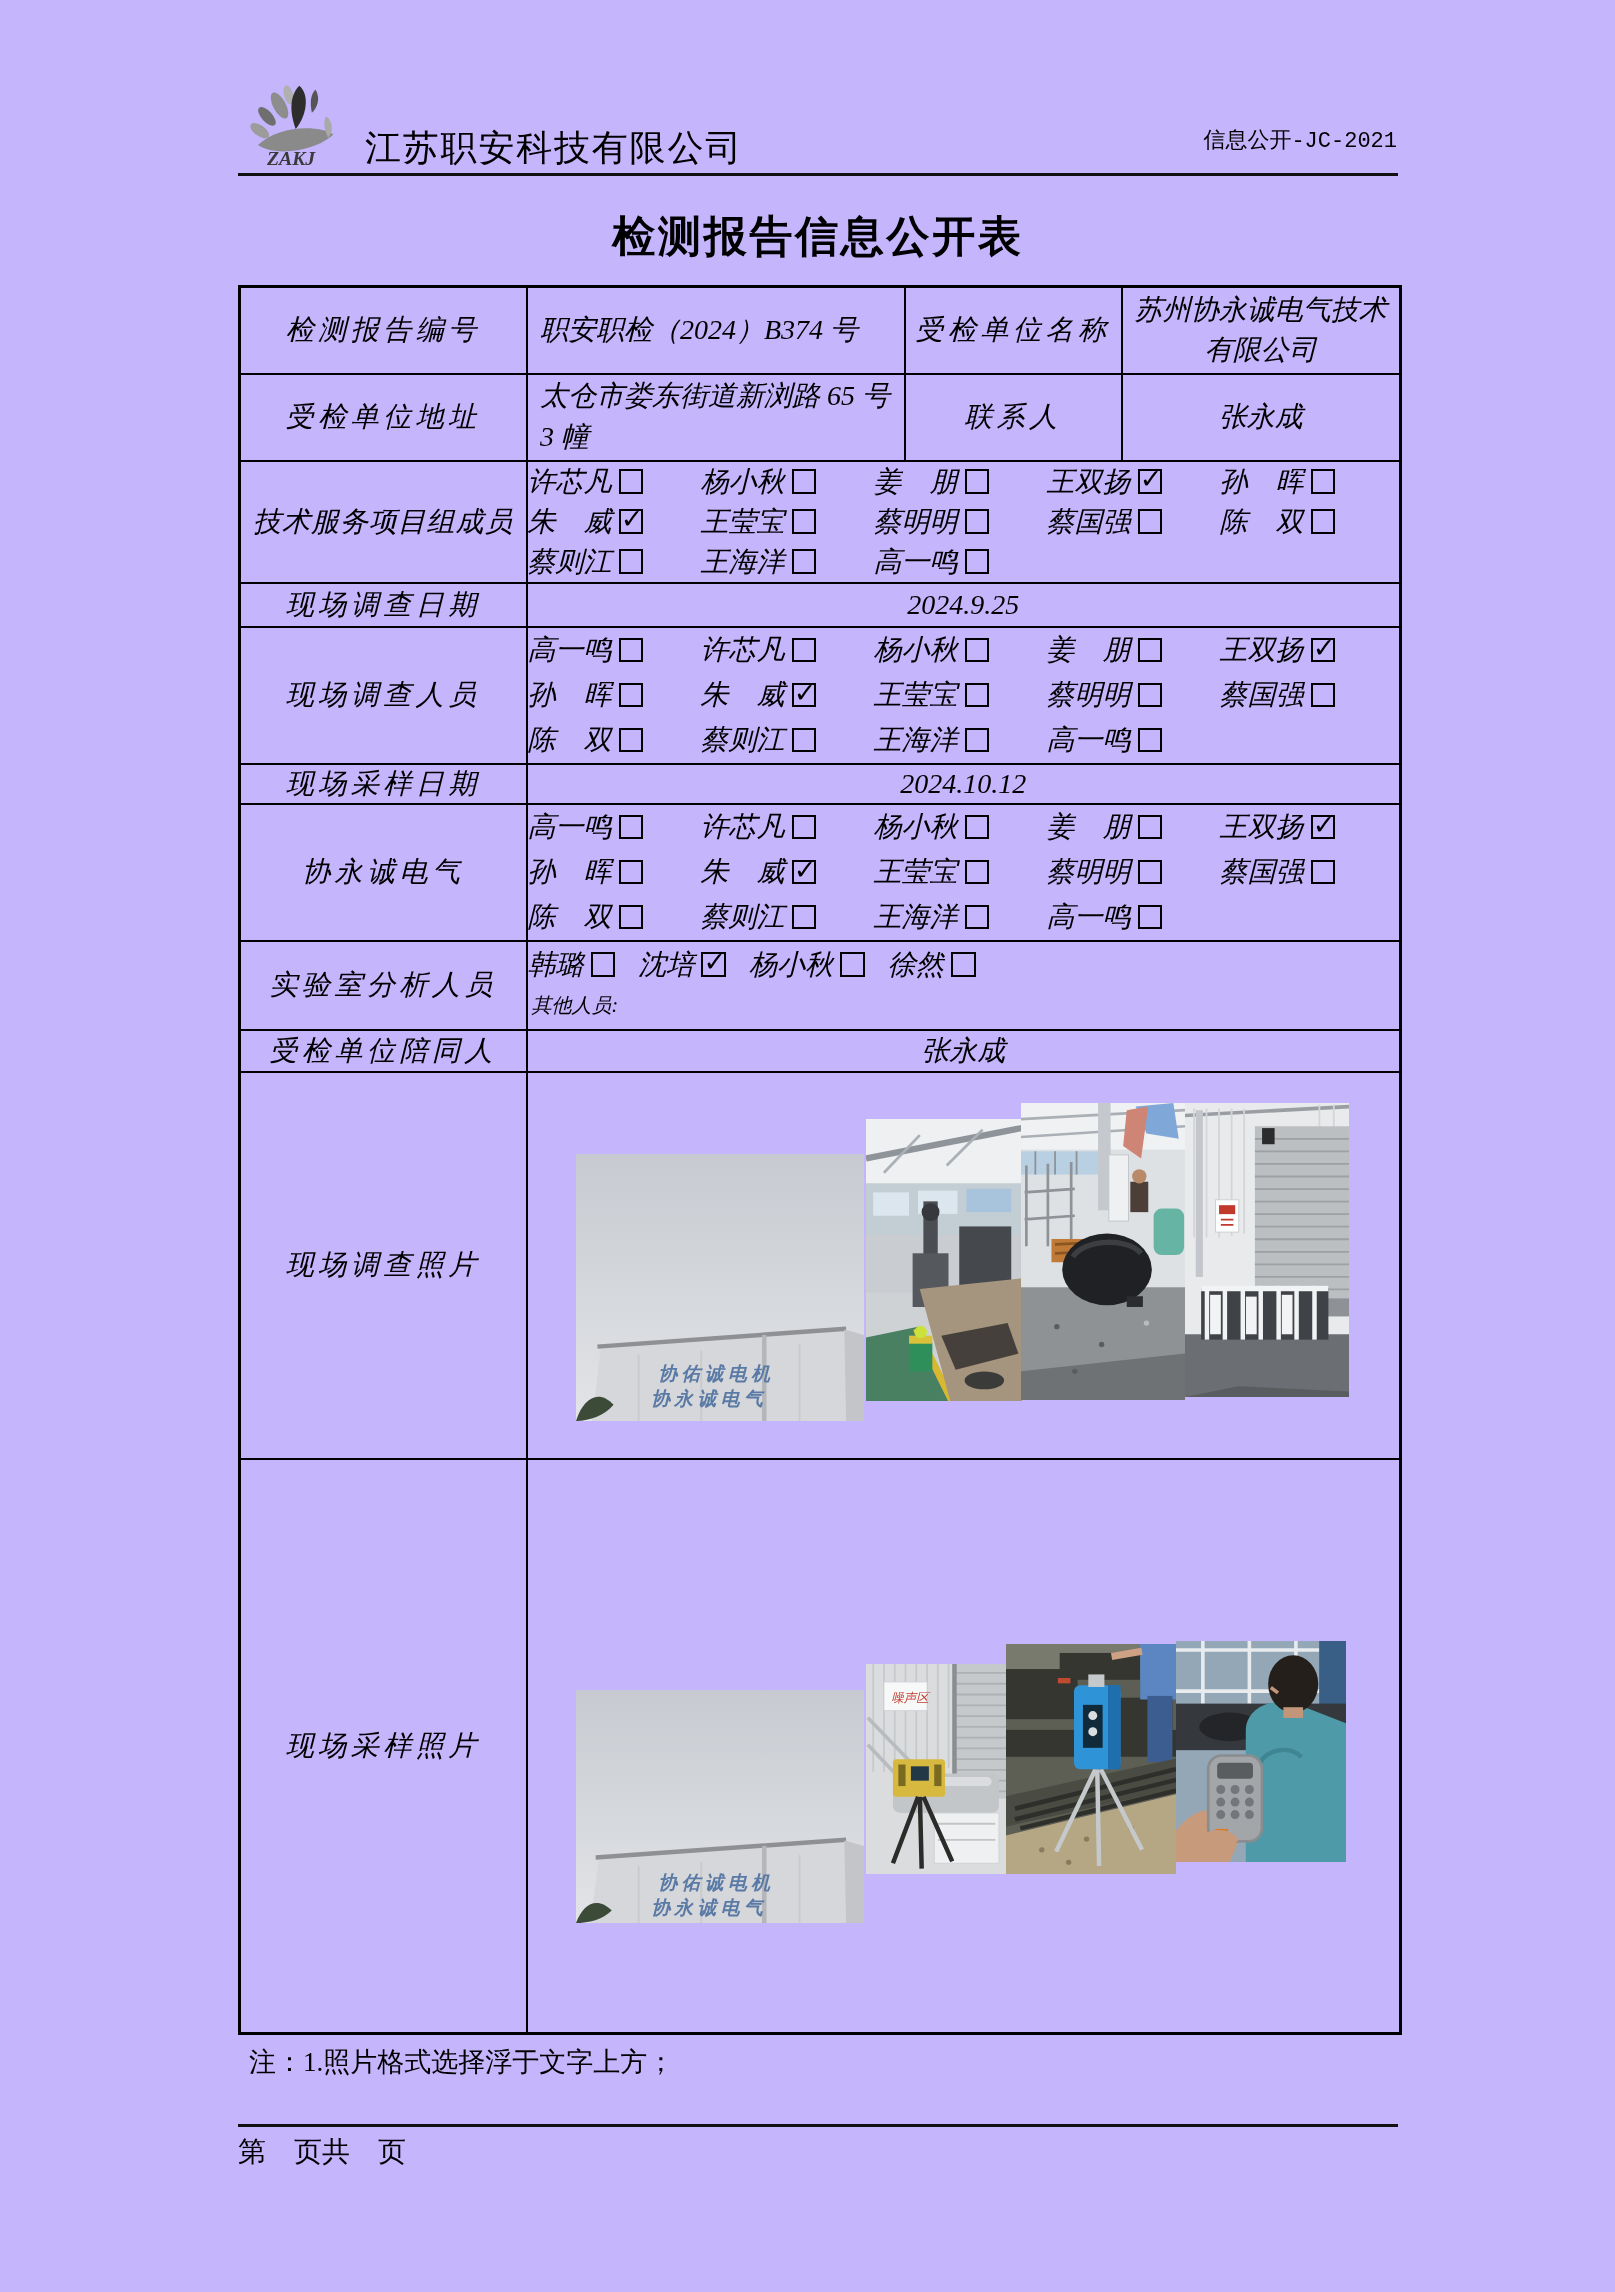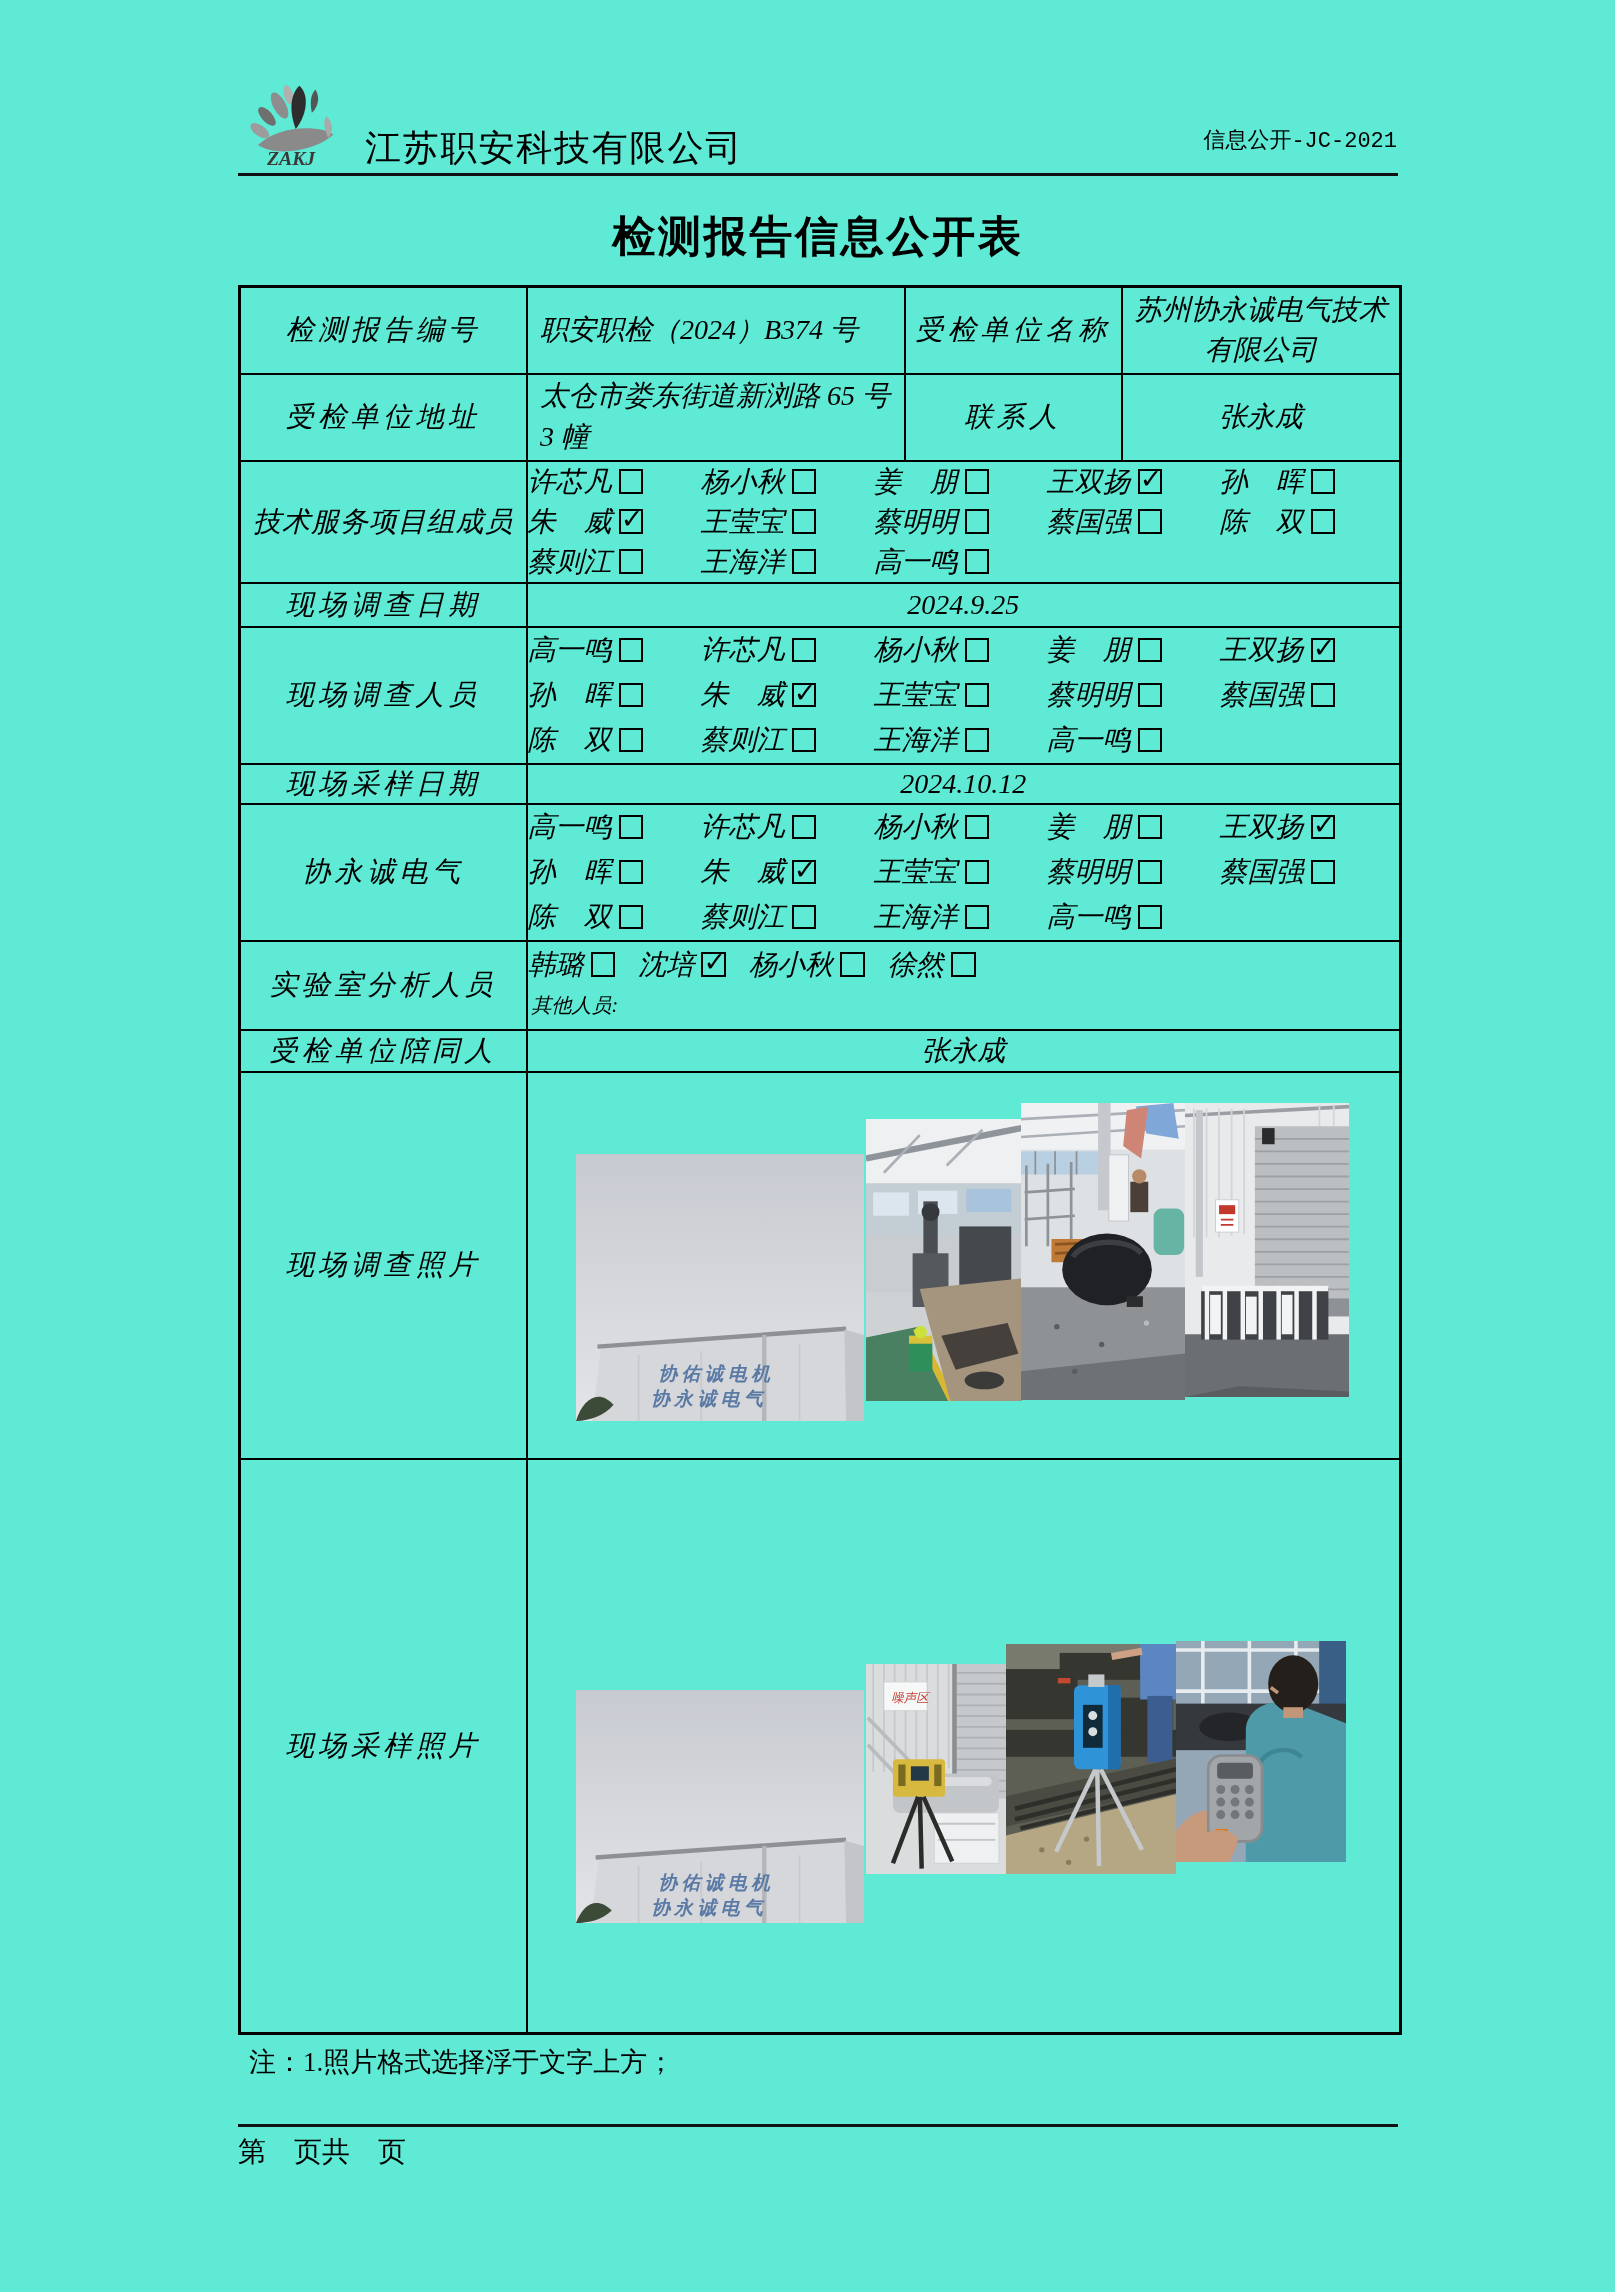--- a/index.html
+++ b/index.html
@@ -1,16 +1,16 @@
 <!DOCTYPE html>
 <html style="font-size:14.3px"><head>
 <meta charset="utf-8">
 <style>
   html,body{margin:0;padding:0;background:#ffffff;}
-  .page{position:relative;width:1616px;height:2293px;background:#5eead4;
+  .page{position:relative;width:1616px;height:2293px;background:#c4b5fd;
         font-family:"Liberation Serif","DejaVu Serif",serif;color:#000;overflow:hidden;}
 
   
   .hdr-logo{position:absolute;left:240px;top:75px;width:115px;height:93px;}
   .hdr-company{position:absolute;left:365px;top:124px;font-size:36px;letter-spacing:1.8px;}
   .hdr-code{position:absolute;right:219px;top:125px;font-size:22px;font-family:Liberation Mono, monospace;}
   .hdr-rule{position:absolute;left:238px;top:173px;width:1160px;height:2.7px;background:#111;}
 
   
   .doc-title{position:absolute;left:238px;top:208px;width:1160px;text-align:center;

